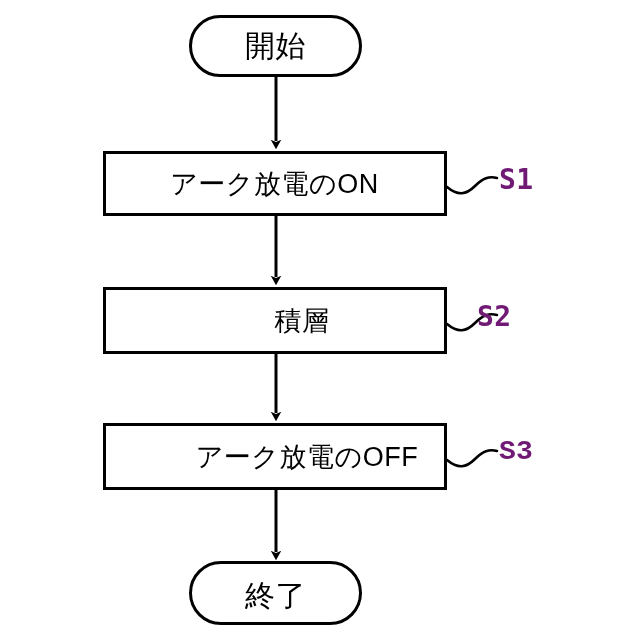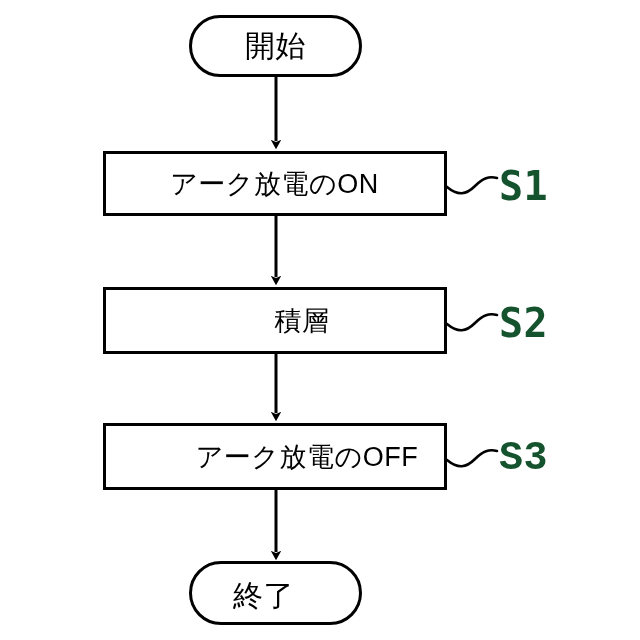--- a/index.html
+++ b/index.html
@@ -38,37 +38,37 @@
   .terminal-label {
     font-size: 30px;
     font-weight: 500;
   }
   .process-label {
     font-size: 27px;
     font-weight: 500;
   }
   .step-tag {
     position: absolute;
-    color: #14532d;
+    color: #701a75;
     font-family: "DejaVu Sans Mono", monospace;
-    font-size: 40px;
+    font-size: 28px;
     font-weight: 700;
     letter-spacing: 0.01em;
     white-space: nowrap;
   }
   
   #start-node-text { left: 190px; top: 16px;  width: 171px; height: 60px; }
-  #end-node-text   { left: 178px; top: 562px; width: 171px; height: 69px; }
+  #end-node-text   { left: 190px; top: 562px; width: 171px; height: 69px; }
   
   #step1-node-text { left: 103px; top: 151px; width: 343px; height: 65px; }
   #step2-node-text { left: 103px; top: 287px; width: 398px; height: 67px; }
   #step3-node-text { left: 103px; top: 423px; width: 408px; height: 67px; }
   
   #step1-tag { left: 499px; top: 163px; }
-  #step2-tag { left: 499px; top: 300px; }
+  #step2-tag { left: 477px; top: 300px; }
   #step3-tag { left: 499px; top: 436px; font-family: Liberation Mono, monospace; }
 </style>
 </head>
 <body>
 
 <div id="canvas">
 
   <svg id="flow-svg" viewBox="0 0 640 640">
     <defs>
       <marker id="arrowhead" markerWidth="10" markerHeight="12" refX="1.2" refY="5.2" orient="auto" markerUnits="userSpaceOnUse">

